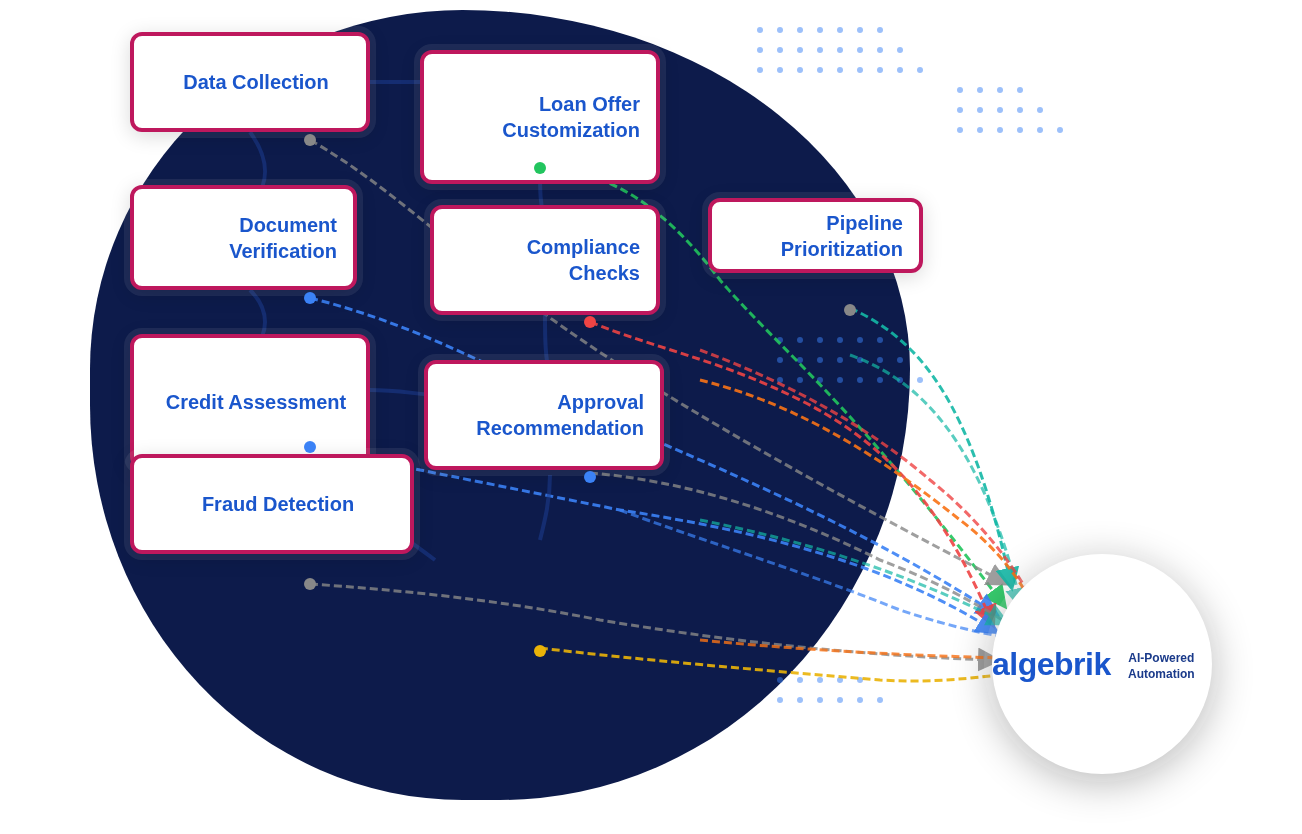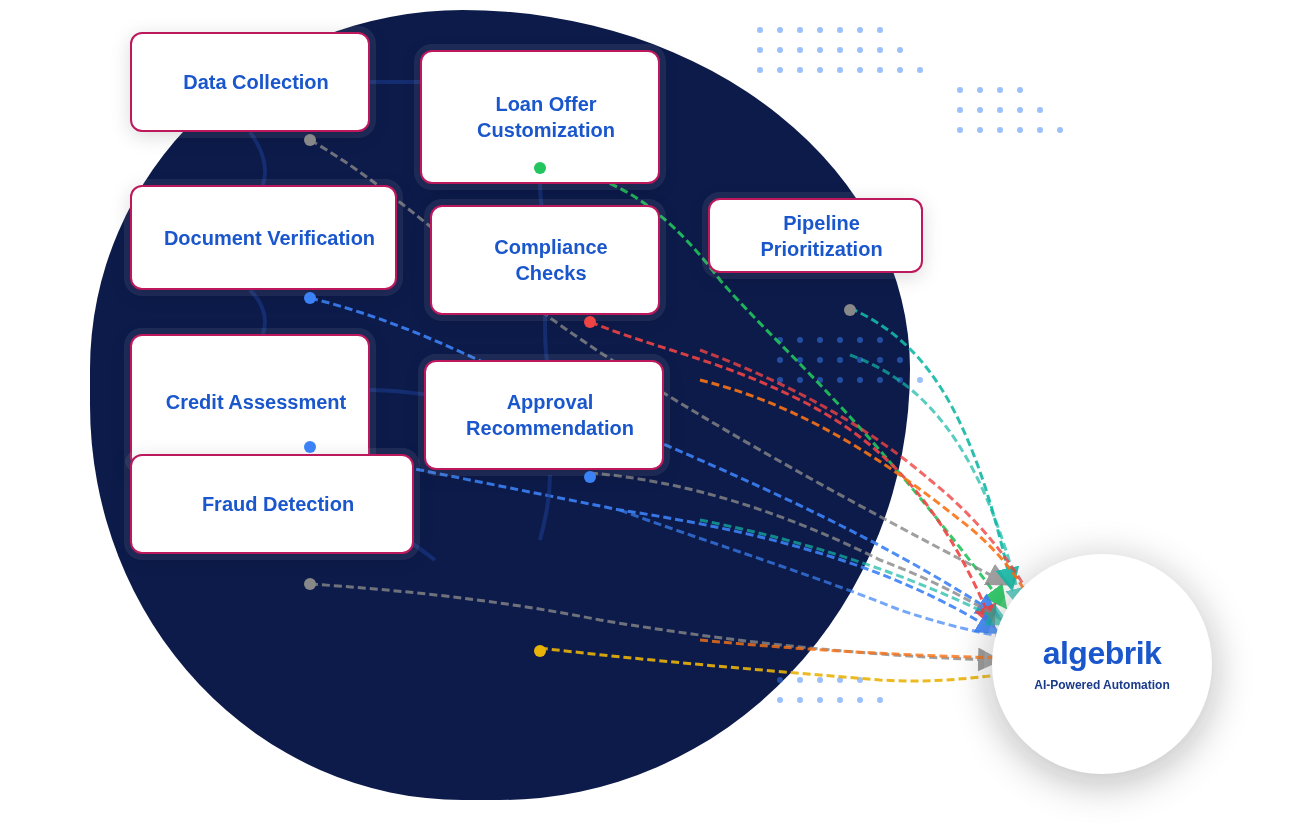--- a/index.html
+++ b/index.html
@@ -29,26 +29,26 @@
       background: #0d1b4b;
       border-radius: 50% 60% 55% 50% / 50% 50% 60% 55%;
       z-index: 0;
     }
 
     
     .node-card {
       position: absolute;
       background: #ffffff;
       border-radius: 12px;
-      border: 2px solid #be185d;
+      border: 4px solid #be185d;
       box-shadow: 0 4px 20px rgba(0,0,0,0.15), 0 0 0 6px rgba(255,255,255,0.08);
       display: flex;
       align-items: center;
       justify-content: center;
-      text-align: center;
+      text-align: right;
       z-index: 10;
       padding-left: 12px;
     }
 
     .node-card .node-label {
       font-size: 20px;
       font-weight: 700;
       color: #1a56cc;
       line-height: 1.3;
       padding: 10px 16px;
@@ -65,23 +65,22 @@
     .center-circle {
       position: absolute;
       right: 90px;
       bottom: 60px;
       width: 220px;
       height: 220px;
       background: #ffffff;
       border-radius: 50%;
       box-shadow: 0 0 0 8px rgba(255,255,255,0.1), 0 8px 40px rgba(0,0,0,0.3);
       display: flex;
-      flex-direction: column;
+      flex-direction: row;
       align-items: center;
-      justify-content: center;
       z-index: 20;
     }
 
     .center-circle .brand-name {
       font-size: 32px;
       font-weight: 900;
       color: #1a56cc;
       letter-spacing: -0.5px;
     }
 
@@ -259,21 +258,21 @@
     <span class="node-label">Data Collection</span>
   </div>
 
   <div class="dot" style="width:12px;height:12px;background:#888888;left:304px;top:134px;"></div>
 
   <div class="node-card" style="left:420px; top:50px; width:240px; height:134px;">
     <span class="node-label">Loan Offer Customization</span>
   </div>
   <div class="dot" style="width:12px;height:12px;background:#22c55e;left:534px;top:162px;"></div>
 
-  <div class="node-card" style="left:130px; top:185px; width:267px; height:105px;">
+  <div class="node-card" style="left:130px; top:185px; width:227px; height:105px;">
     <span class="node-label">Document Verification</span>
   </div>
   <div class="dot" style="width:12px;height:12px;background:#3b82f6;left:304px;top:292px;"></div>
 
   <div class="node-card" style="left:430px; top:205px; width:230px; height:110px;">
     <span class="node-label">Compliance Checks</span>
   </div>
   <div class="dot" style="width:12px;height:12px;background:#ef4444;left:584px;top:316px;"></div>
 
   <div class="node-card" style="left:708px; top:198px; width:215px; height:75px;">

